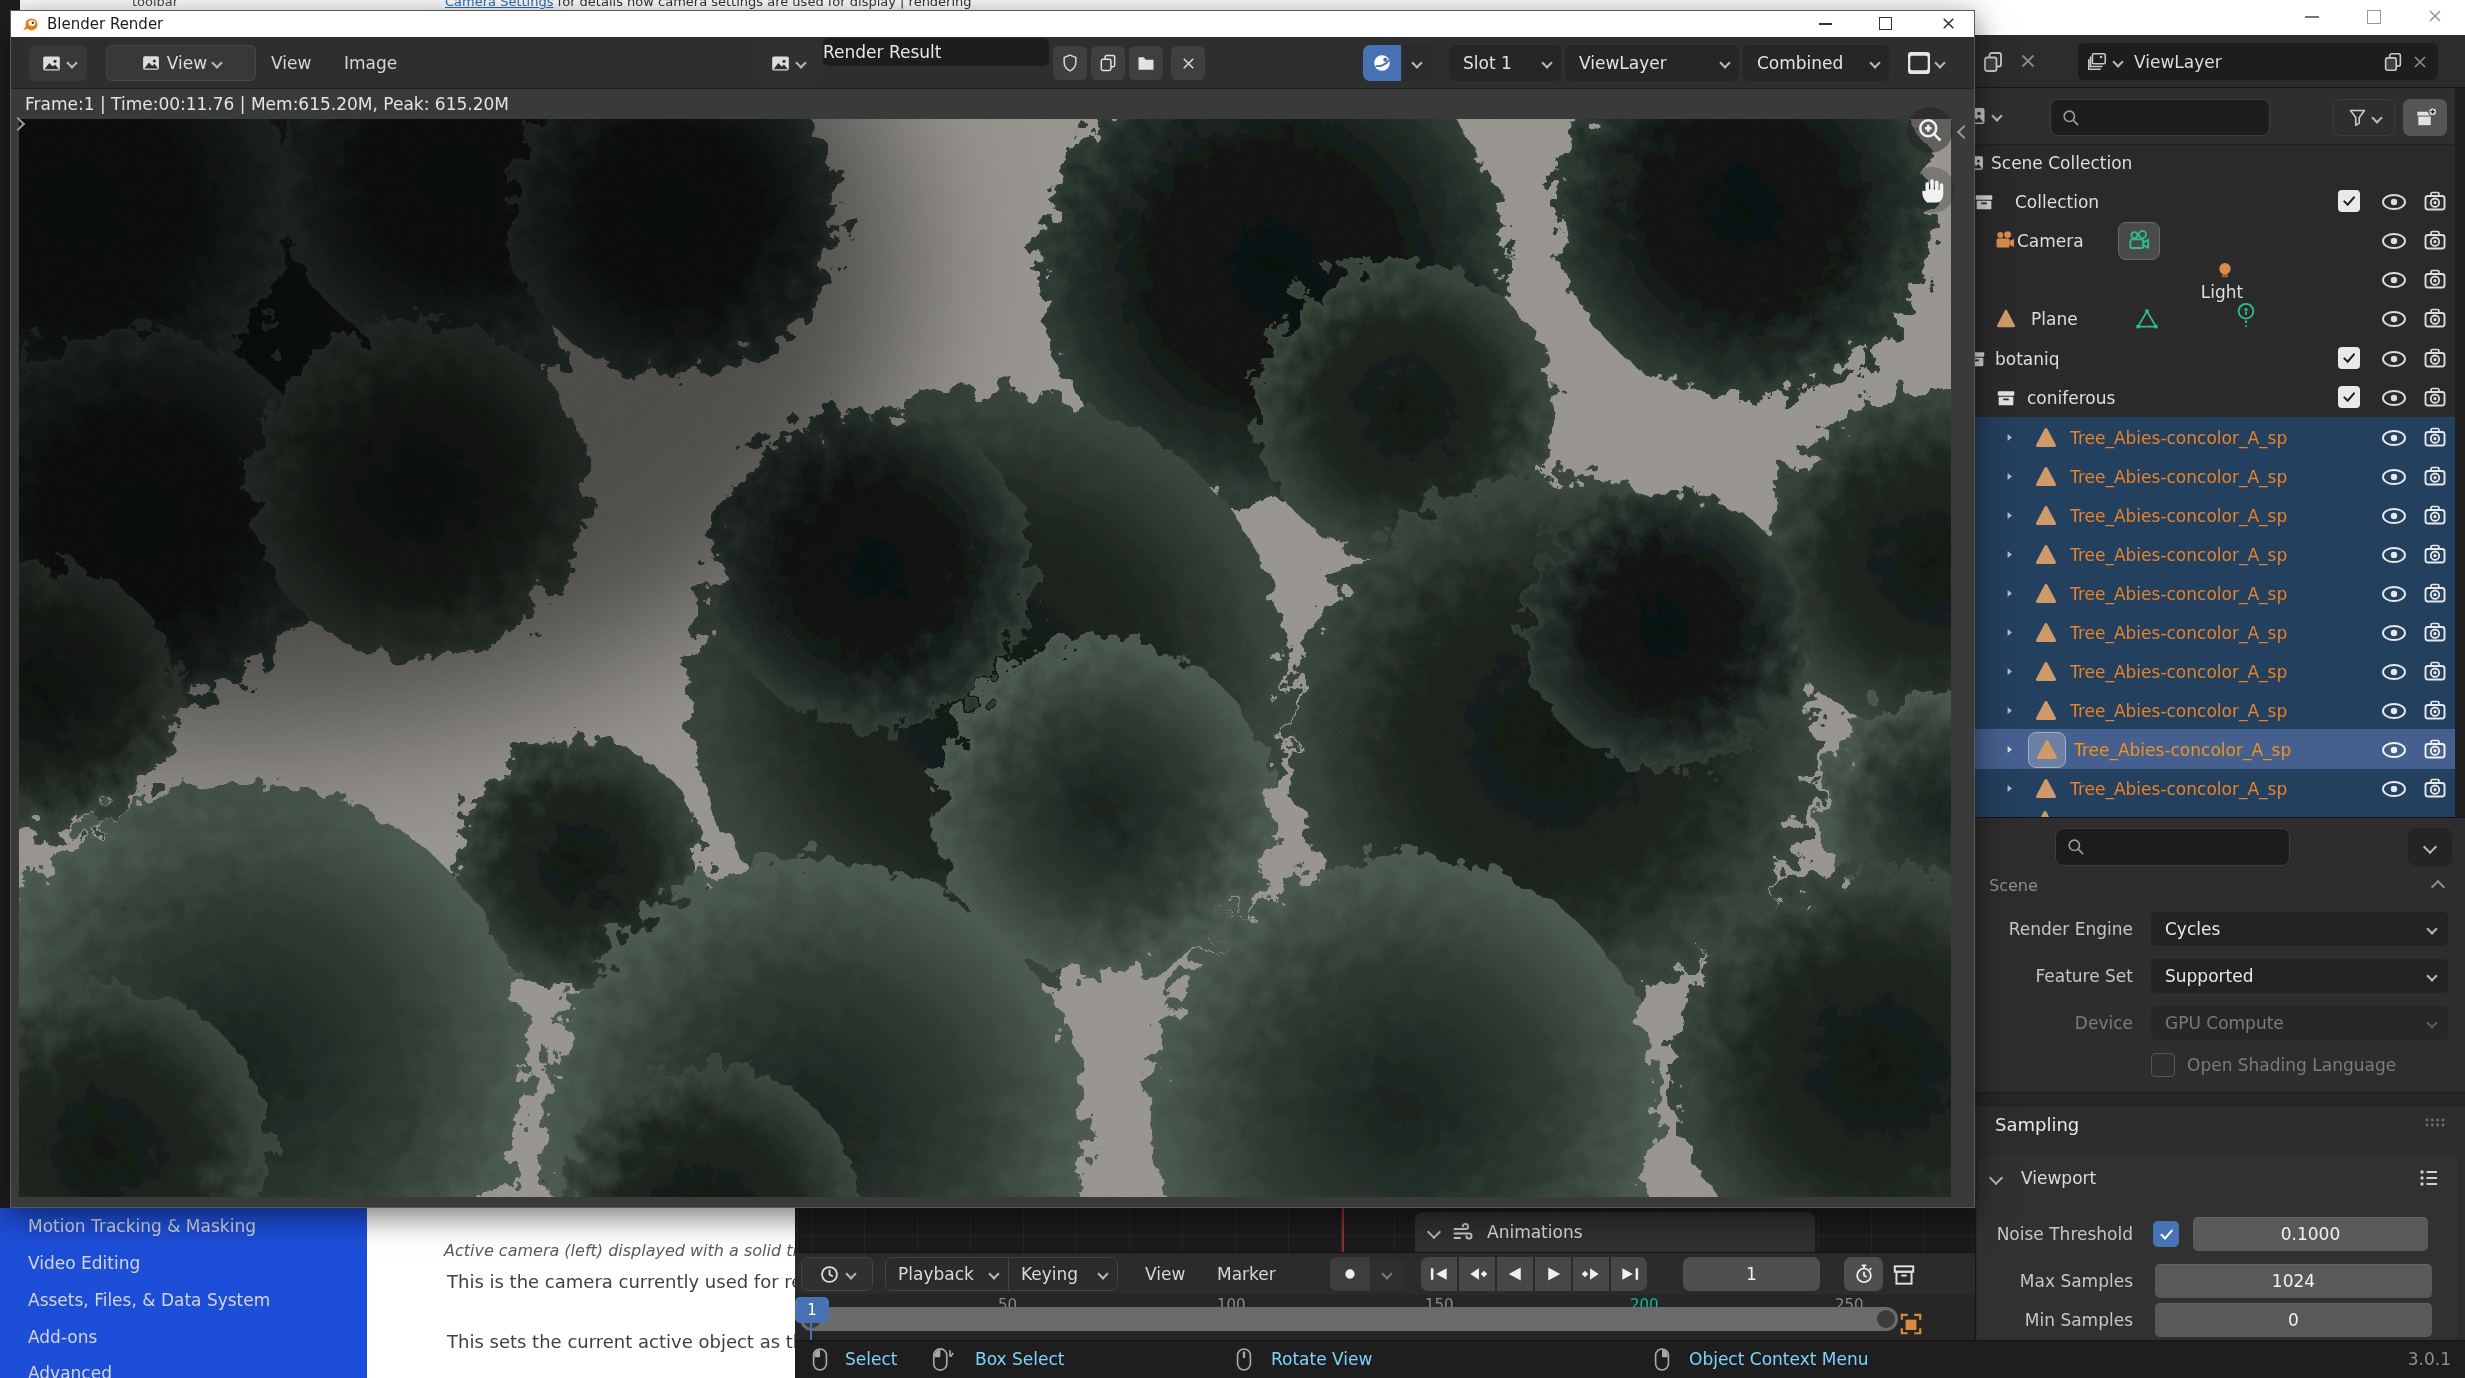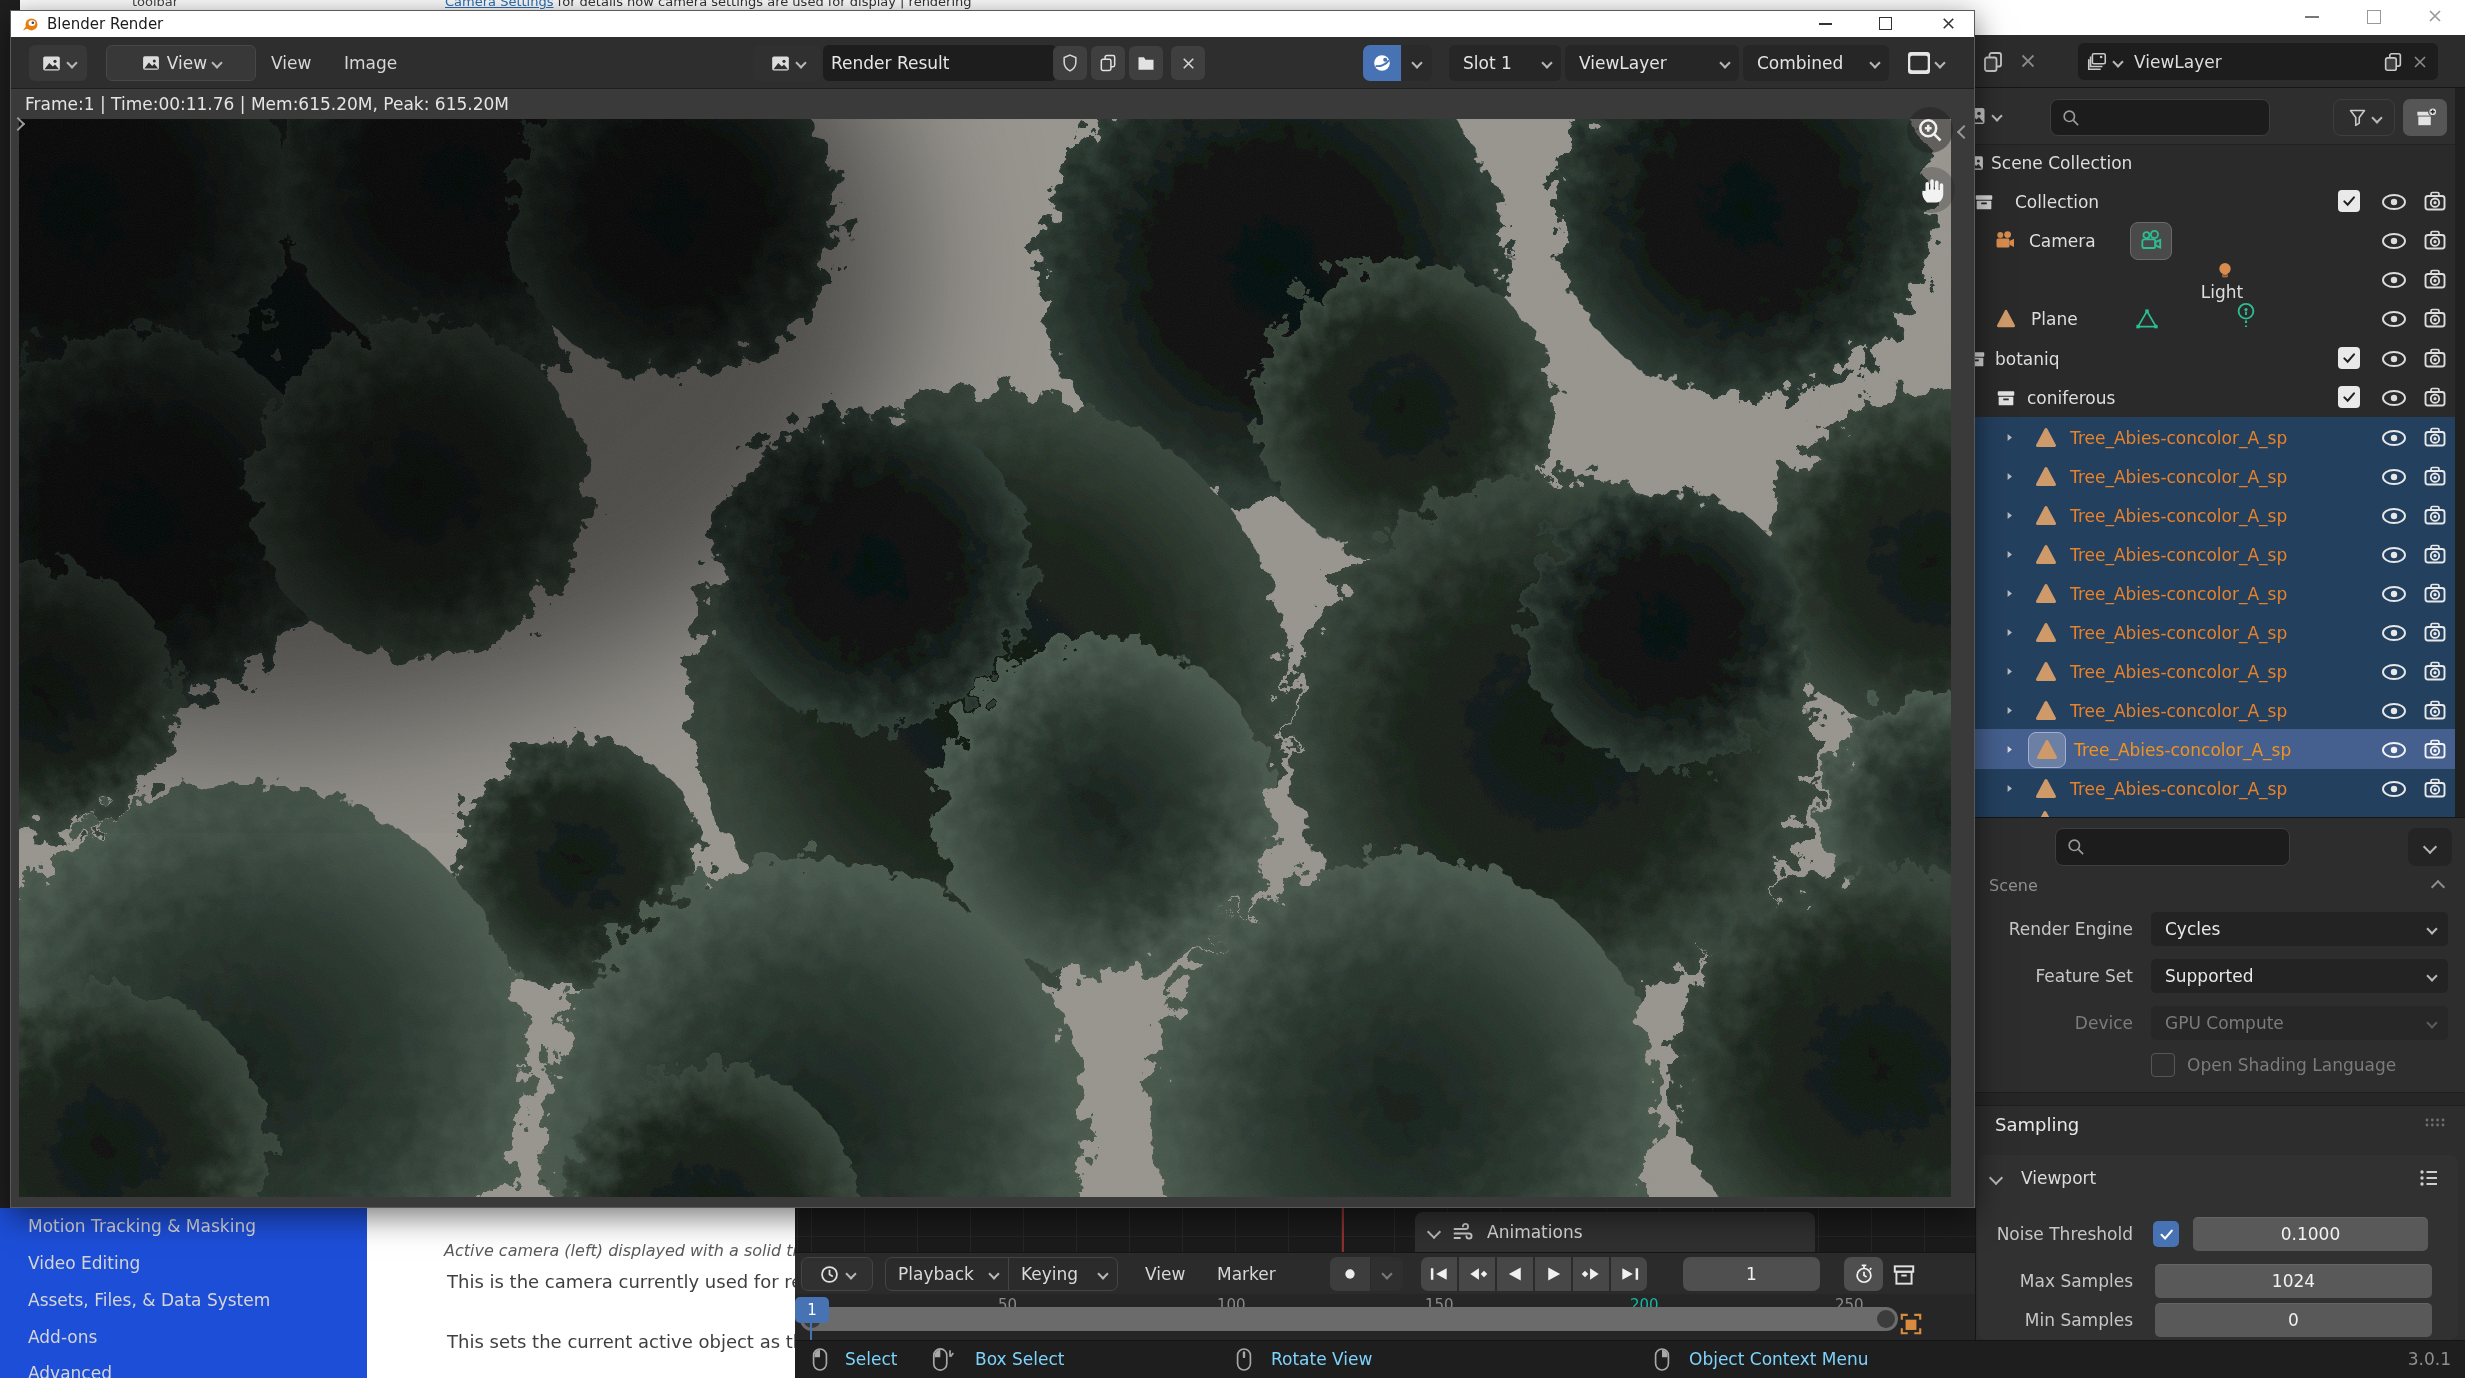--- a/index.html
+++ b/index.html
@@ -357,21 +357,21 @@
         <use href="#i-eye"></use>
       </svg>
     <svg class="ic a" style="left:448px;top:102px;color:#dcdcdc;" width="24" height="22">
         <use href="#i-cam"></use>
       </svg>
 
     <div class="row39" style="top:133px;">
       <svg class="ic" style="margin-left:18px;color:#d78c4e;" width="24" height="22">
           <use href="#i-camobj"></use>
         </svg>
-      <span class="otext" style="margin-left:12px;">Camera</span>
+      <span class="otext" style="">Camera</span>
       <span style="margin-left:34px;width:40px;height:36px;background:#4a4a4a;border:1px solid #6a6a6a;border-radius:8px;display:flex;align-items:center;justify-content:center;">
         <svg class="ic" width="26" height="24" style="color:#2dbd92;">
             <use href="#i-camgreen"></use>
           </svg>
       </span>
     </div>
     <svg class="ic a" style="left:406px;top:144px;color:#dcdcdc;" width="26" height="18">
         <use href="#i-eye"></use>
       </svg>
     <svg class="ic a" style="left:448px;top:141px;color:#dcdcdc;" width="24" height="22">
@@ -844,21 +844,21 @@
       <div class="a hmenu" style="left:333px;">
           <span>Image</span>
         </div>
 
       <div class="a hbtn" style="left:742px;width:68px;background:#303030;">
         <svg class="ic" width="21" height="21" style="color:#dcdcdc;">
             <use href="#i-picinv"></use>
           </svg>
         <span class="cv cv-d" style="width:6px;height:6px;"></span>
       </div>
-      <div class="a darkfield" style="left:812px;top:8px;width:226px;height:36px;padding-left:8px;">
+      <div class="a darkfield" style="left:812px;top:1px;width:226px;height:28px;padding-left:0;">
         <span>Render Result</span>
       </div>
       <div class="a optile" style="left:1042px;">
           <svg class="ic" width="20" height="20" style="color:#d6d6d6;">
             <use href="#i-shield"></use>
           </svg>
         </div>
       <div class="a optile" style="left:1080px;">
           <svg class="ic" width="20" height="20" style="color:#e2e2e2;">
             <use href="#i-copy"></use>

